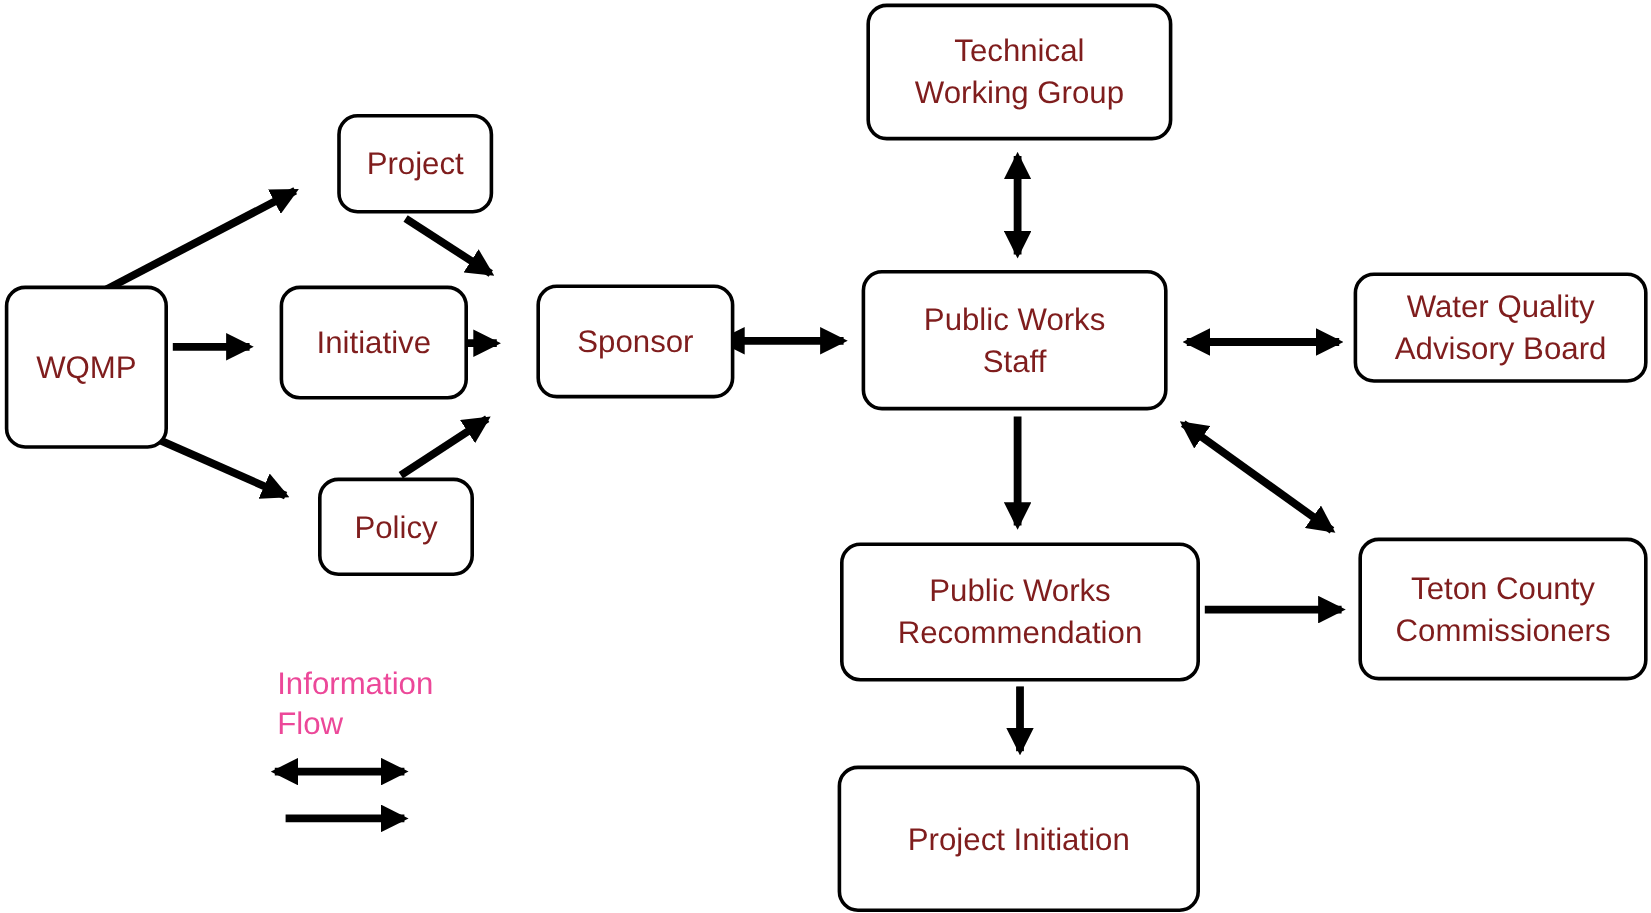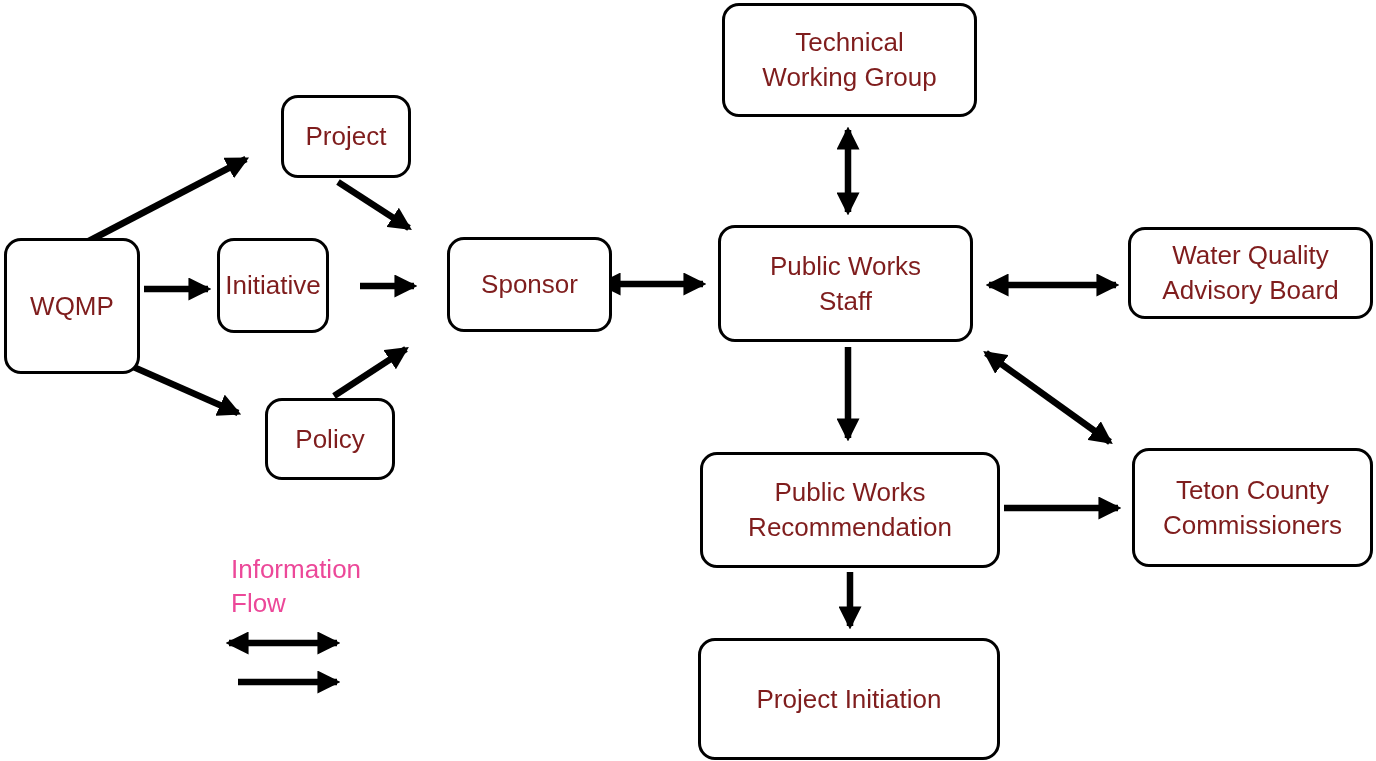--- a/index.html
+++ b/index.html
@@ -92,21 +92,21 @@
   </svg>
 
   <div class="node" style="left:4px; top:238px; width:136px; height:136px;">
     <span>WQMP</span>
   </div>
 
   <div class="node" style="left:281px; top:95px; width:130px; height:83px;">
     <span>Project</span>
   </div>
 
-  <div class="node" style="left:217px; top:238px; width:112px; height:95px;">
+  <div class="node" style="left:233px; top:238px; width:157px; height:95px;">
     <span>Initiative</span>
   </div>
 
   <div class="node" style="left:265px; top:398px; width:130px; height:82px;">
     <span>Policy</span>
   </div>
 
   <div class="node" style="left:447px; top:237px; width:165px; height:95px;">
     <span>Sponsor</span>
   </div>

